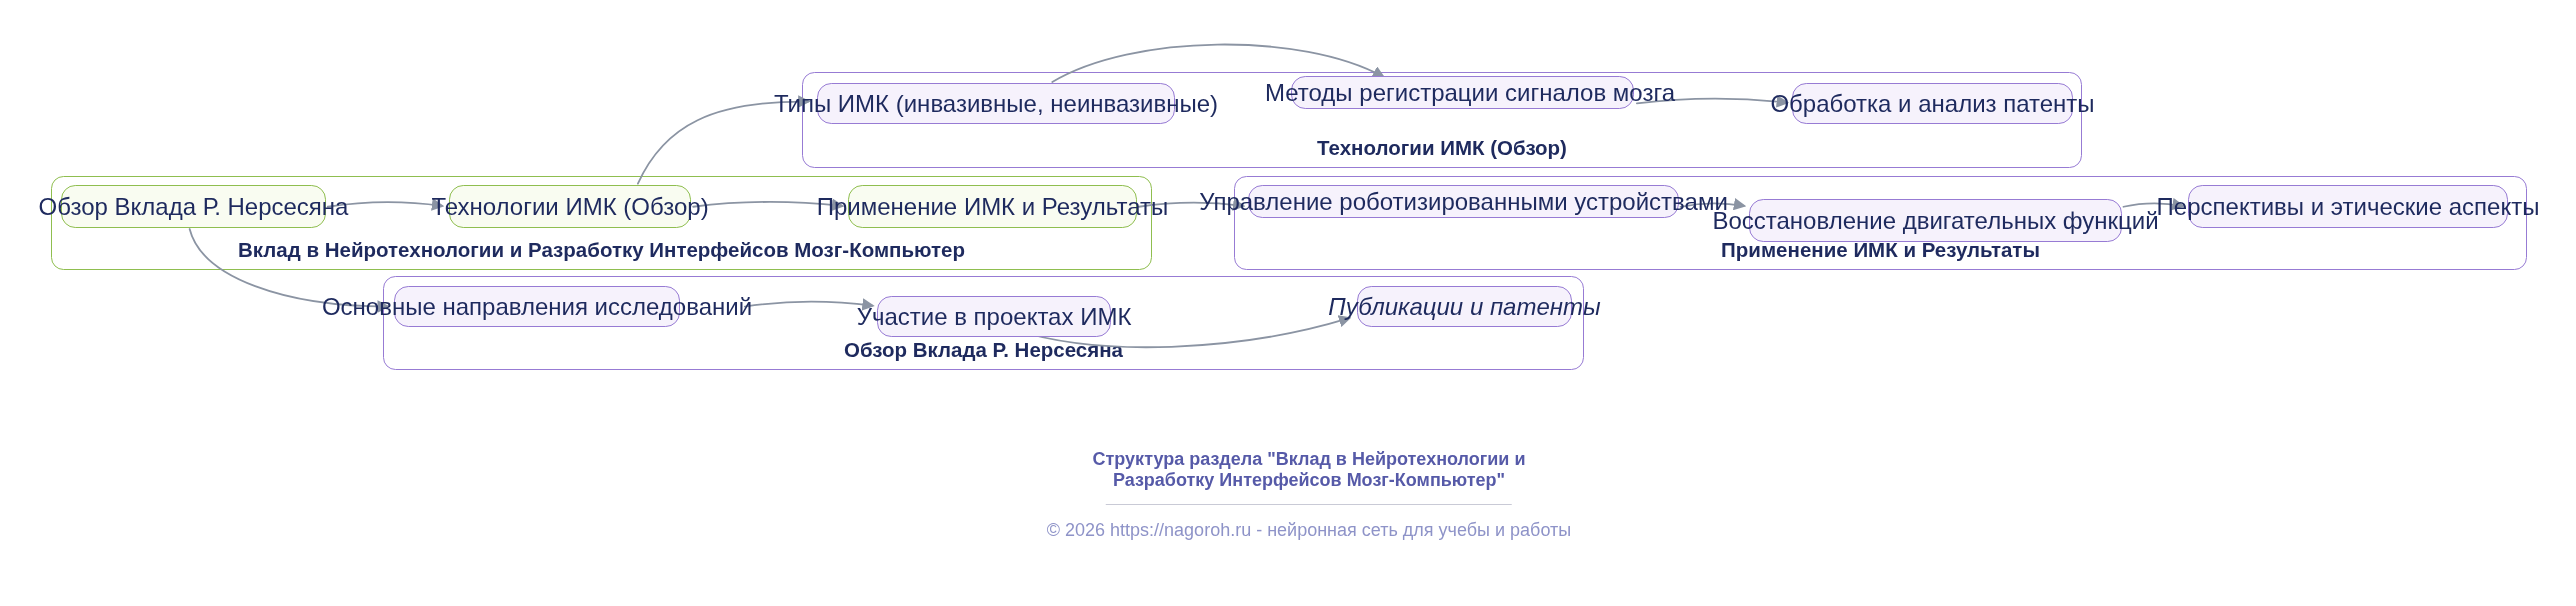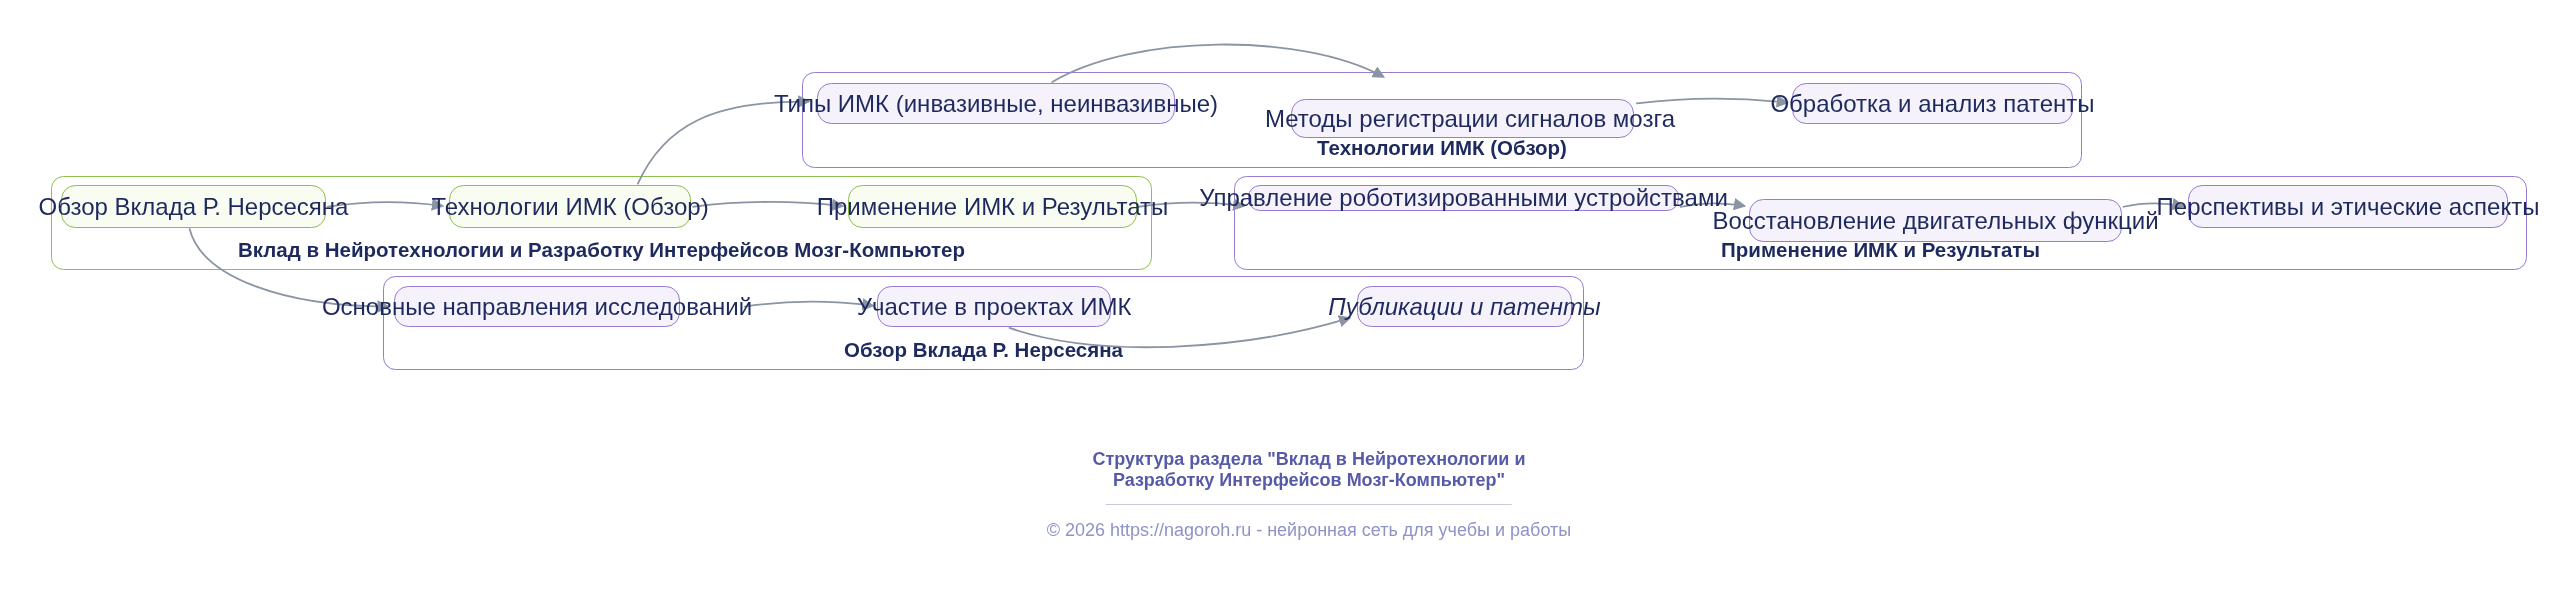--- a/index.html
+++ b/index.html
@@ -135,51 +135,51 @@
     <path class="edge" d="M 1885 232 C 1909 227, 1933 227, 1956 231" marker-end="url(#arrow)"></path>
     <path class="edge" d="M 2382 232 C 2404 227, 2426 227, 2448 231" marker-end="url(#arrow)"></path>
     <path class="edge" d="M 212 257 C 226 312, 320 344, 434 344" marker-end="url(#arrow)"></path>
     <path class="edge" d="M 835 344 C 882 337, 932 337, 978 343" marker-end="url(#arrow)"></path>
     <path class="edge" d="M 1132 368 C 1230 402, 1392 394, 1513 357" marker-end="url(#arrow)"></path>
   </svg>
 
   <div class="node purple" style="left:817px; top:83px; width:358px; height:41px;">
     <span>Типы ИМК (инвазивные, неинвазивные)</span>
   </div>
-  <div class="node purple" style="left:1291px; top:99px; width:343px; height:39px;padding-left:15px;">
+  <div class="node purple" style="left:1291px; top:76px; width:343px; height:33px;padding-left:15px;">
     <span>Методы регистрации сигналов мозга</span>
   </div>
   <div class="node purple" style="left:1792px; top:83px; width:281px; height:41px;">
     <span>Обработка и анализ патенты</span>
   </div>
 
   <div class="node green" style="left:61px; top:185px; width:265px; height:43px;">
     <span>Обзор Вклада Р. Нерсесяна</span>
   </div>
   <div class="node green" style="left:449px; top:185px; width:242px; height:43px;">
     <span>Технологии ИМК (Обзор)</span>
   </div>
   <div class="node green" style="left:848px; top:185px; width:289px; height:43px;">
     <span>Применение ИМК и Результаты</span>
   </div>
 
-  <div class="node purple" style="left:1248px; top:185px; width:431px; height:26px;border-radius:12px;">
+  <div class="node purple" style="left:1248px; top:185px; width:431px; height:33px;">
     <span>Управление роботизированными устройствами</span>
   </div>
   <div class="node purple" style="left:1749px; top:187px; width:373px; height:43px;margin-top:12px;">
     <span>Восстановление двигательных функций</span>
   </div>
   <div class="node purple" style="left:2188px; top:185px; width:320px; height:43px;">
     <span>Перспективы и этические аспекты</span>
   </div>
 
   <div class="node purple" style="left:394px; top:286px; width:286px; height:41px;">
     <span>Основные направления исследований</span>
   </div>
-  <div class="node purple" style="left:877px; top:286px; width:234px; height:41px;">
+  <div class="node purple" style="left:877px; top:296px; width:234px; height:41px;">
     <span>Участие в проектах ИМК</span>
   </div>
   <div class="node purple" style="left:1357px; top:286px; width:215px; height:41px;font-style:italic;">
     <span>Публикации и патенты</span>
   </div>
 
   <div class="footer">
     <div class="footer-title">
       <div>Структура раздела  "Вклад в Нейротехнологии и</div>
       <div>Разработку Интерфейсов Мозг-Компьютер"</div>

